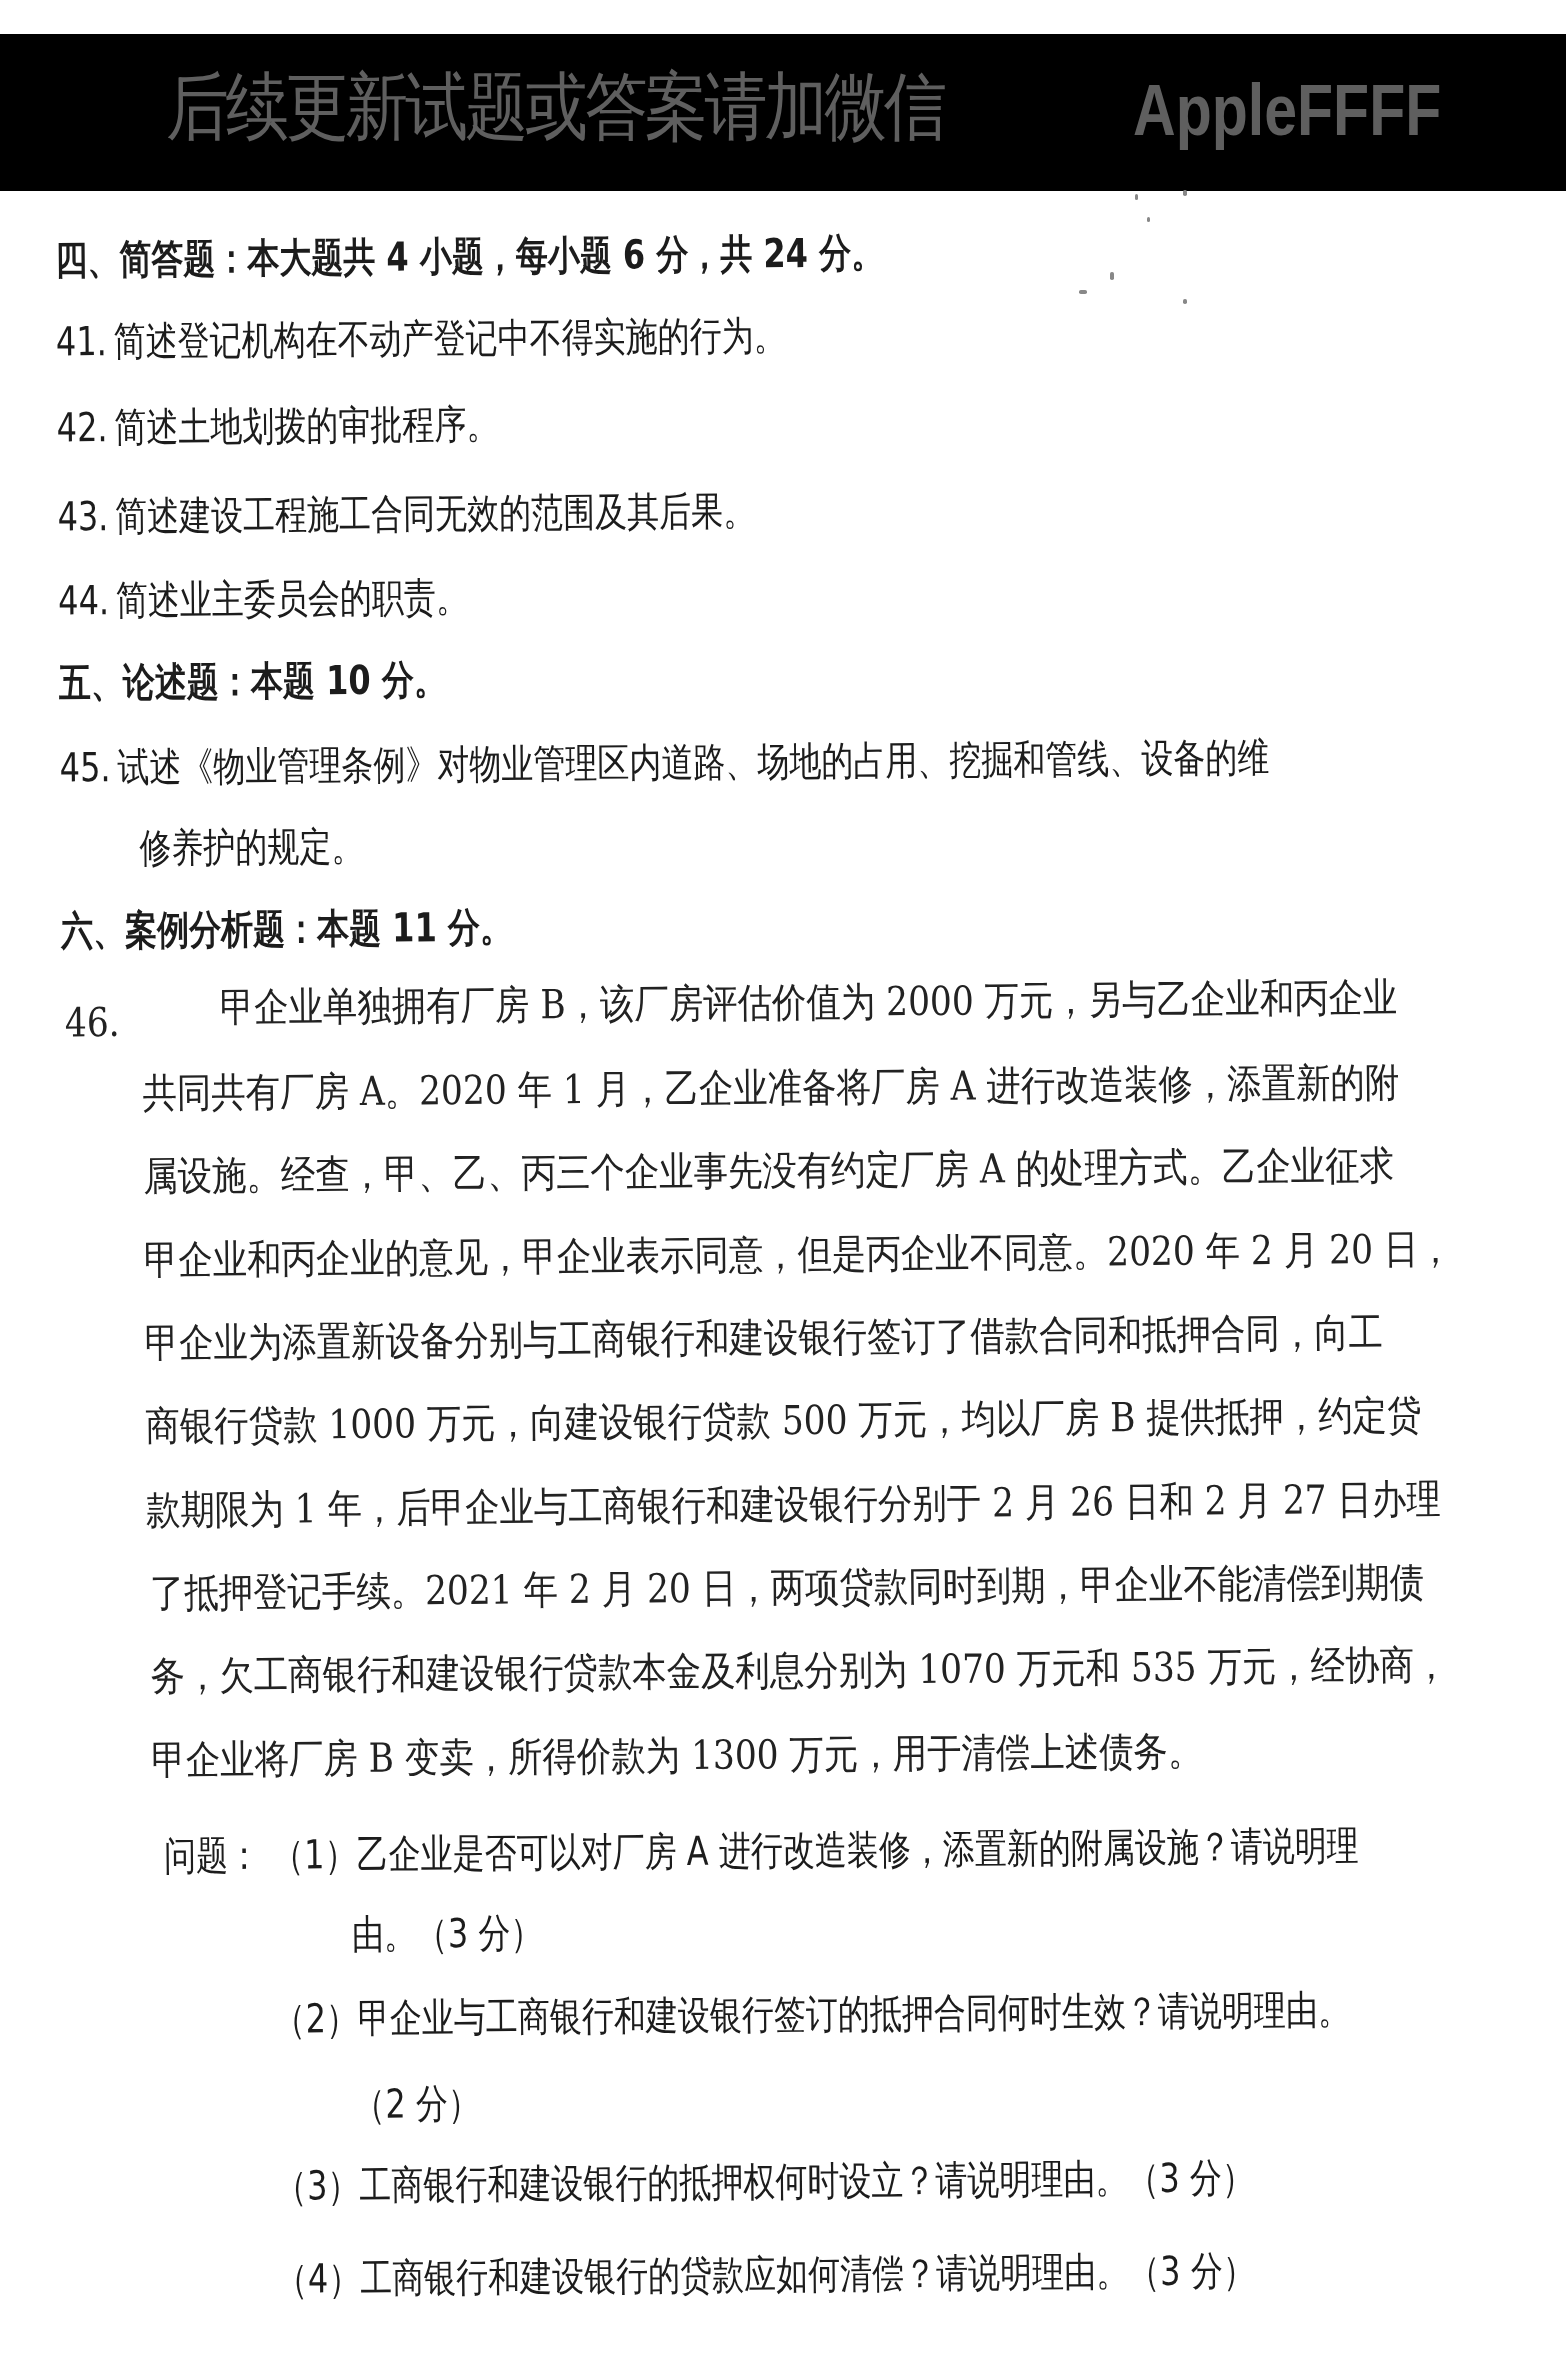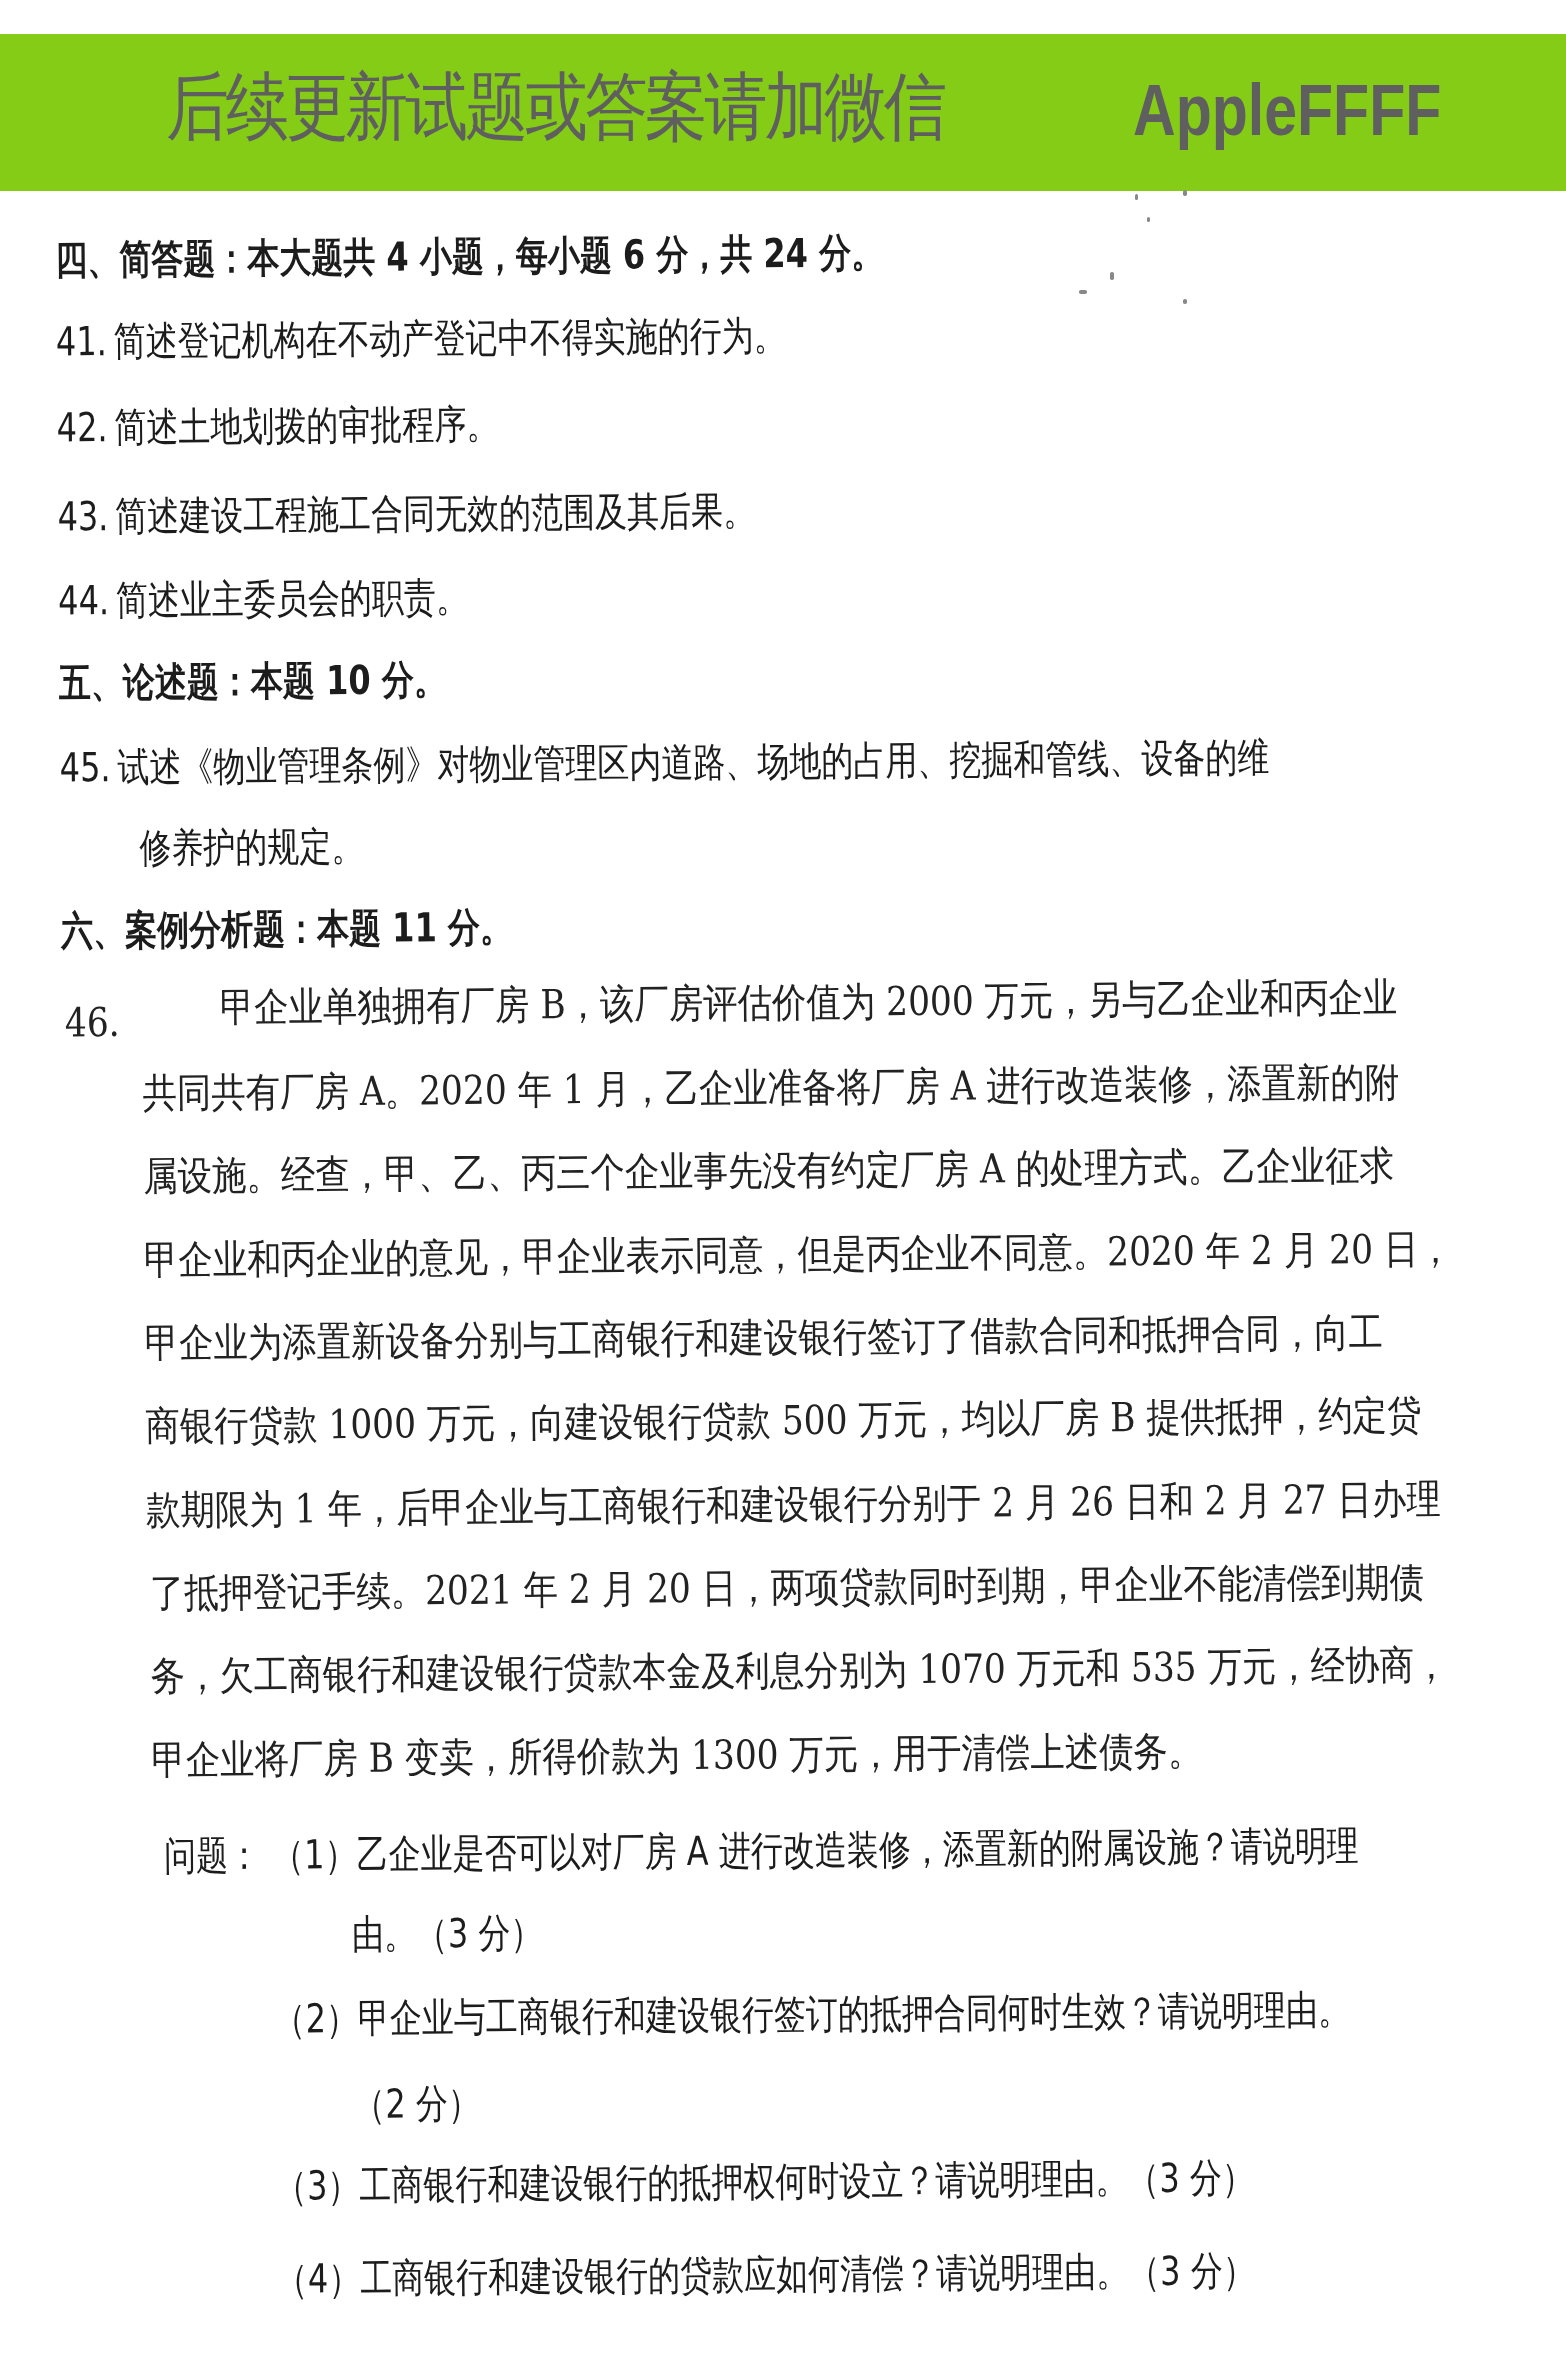--- a/index.html
+++ b/index.html
@@ -14,21 +14,21 @@
     overflow: hidden;
     font-family: "DejaVu Sans", sans-serif;
     color: #1a1a1a;
   }
   .watermark-bar {
     position: absolute;
     left: 0;
     top: 34px;
     width: 1567px;
     height: 157px;
-    background: #84cc16;
+    background: #000000;
   }
   .wm-cn {
     position: absolute;
     left: 166px;
     top: 29px;
     font-family: "DejaVu Sans", sans-serif;
     font-size: 74px;
     line-height: 87px;
     color: #5f5f5f;
     white-space: nowrap;

